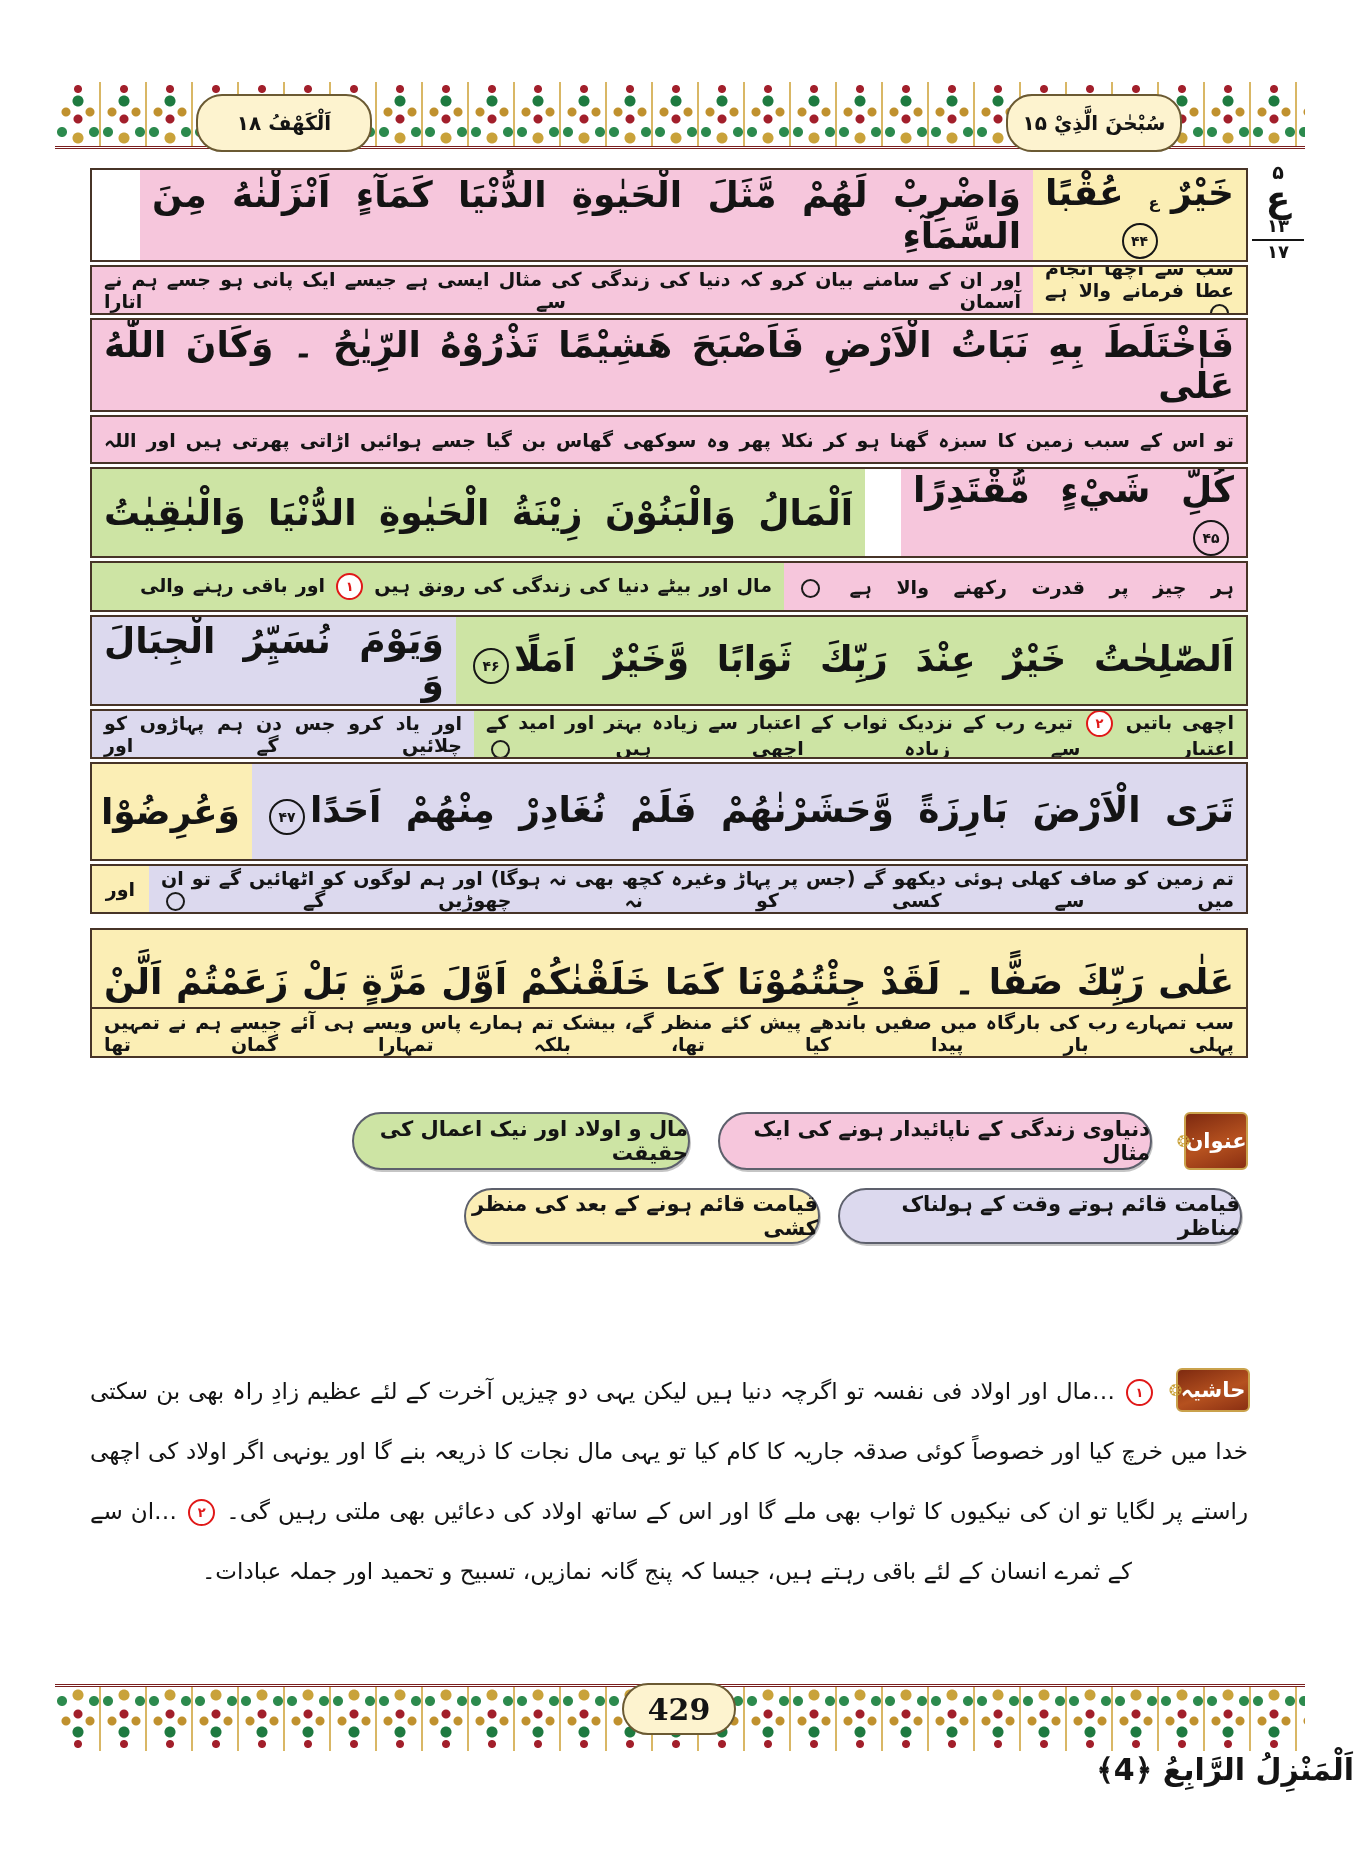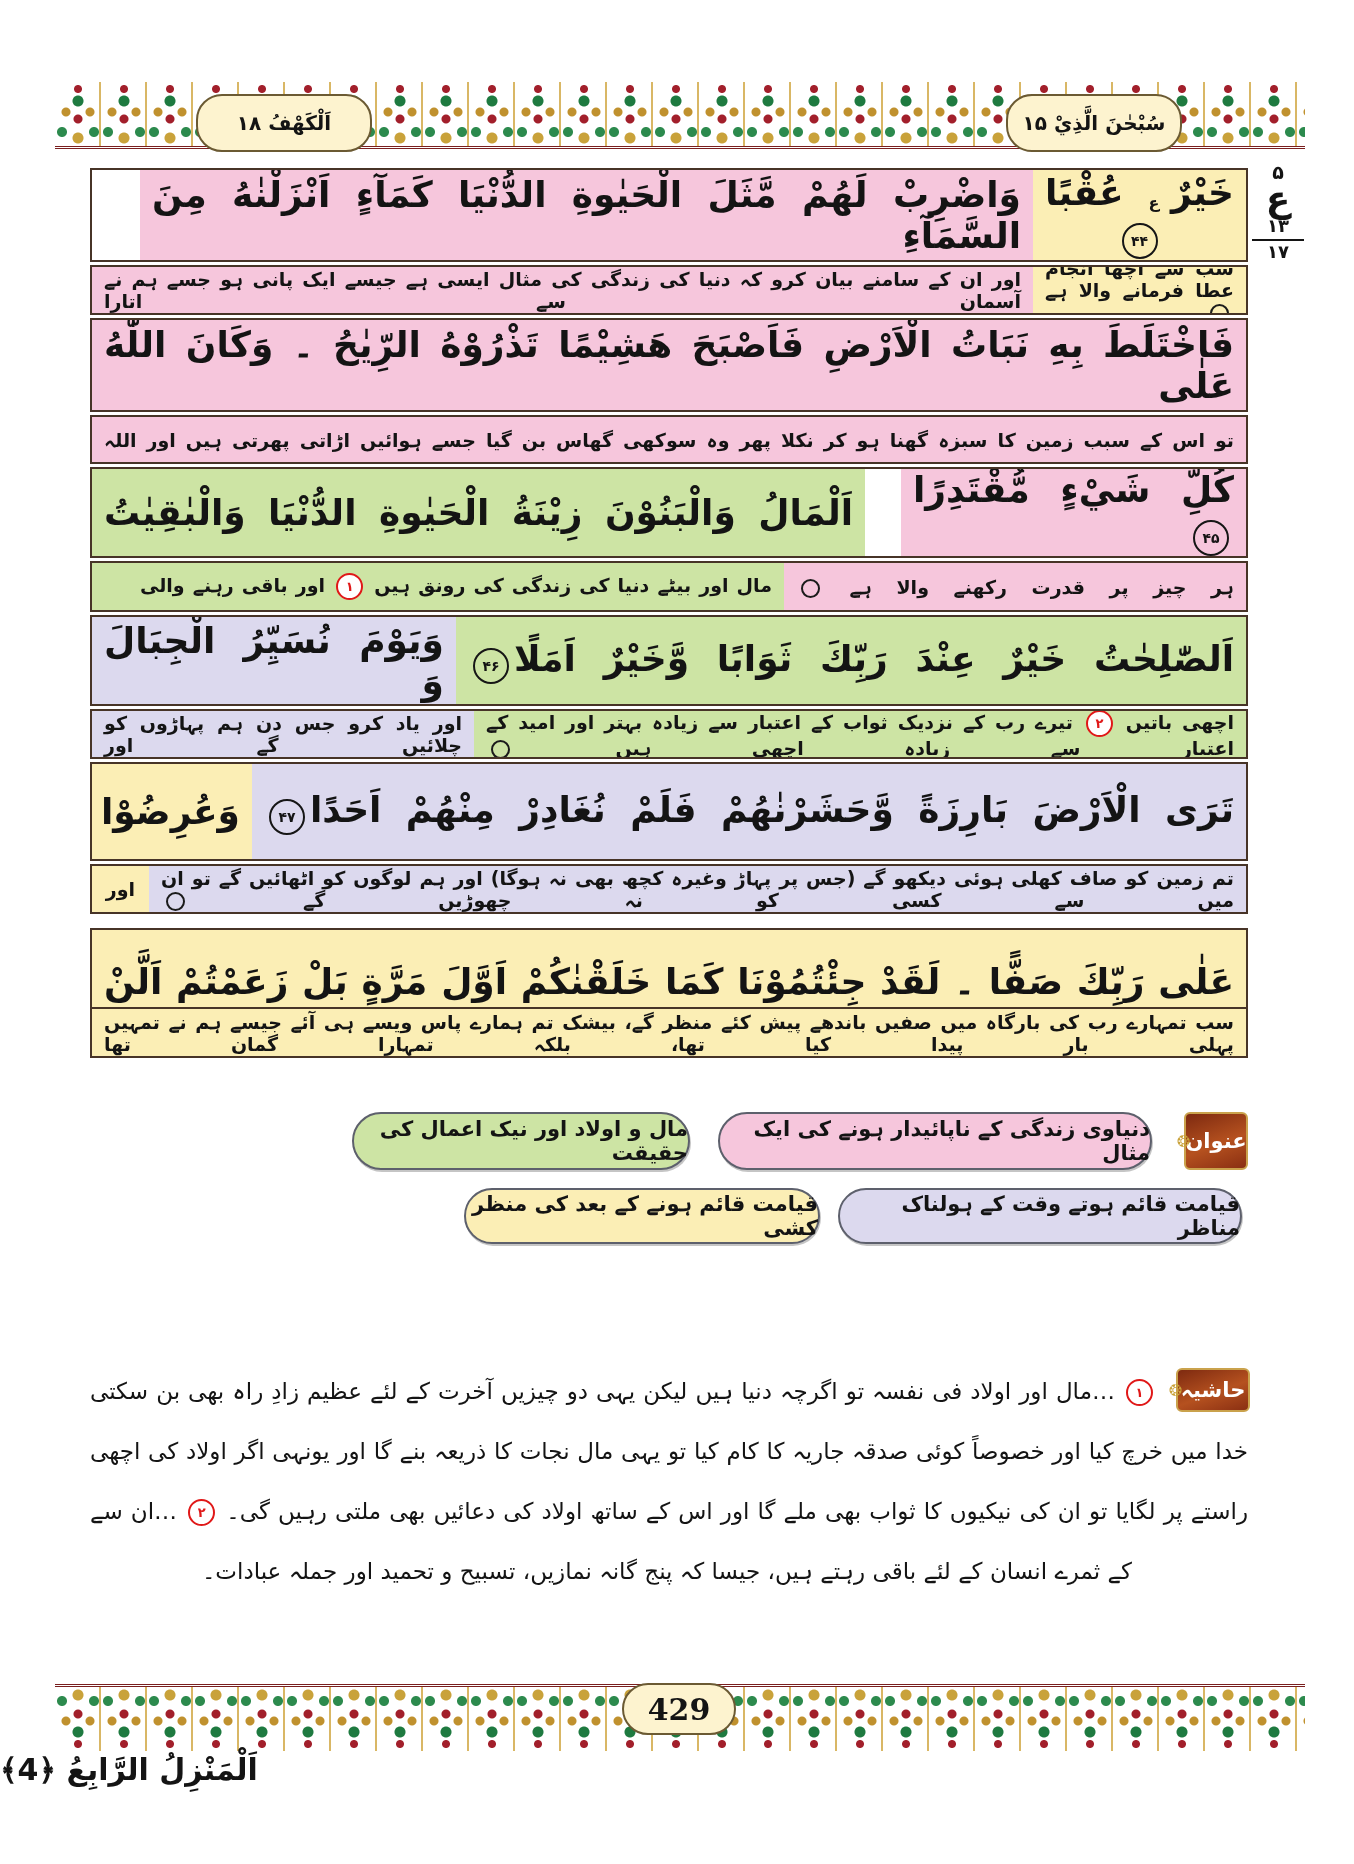--- a/index.html
+++ b/index.html
@@ -58,21 +58,21 @@
     border:2px solid #caa24c;border-radius:6px;color:#fff;display:flex;align-items:center;justify-content:center;
     font-size:21px;font-weight:bold;direction:rtl;box-sizing:border-box;}
   .badge::before{content:"❂";position:absolute;left:-9px;color:#c9a23a;font-size:16px;}
   
   .fn-line{position:absolute;left:90px;width:1158px;height:58px;line-height:58px;direction:rtl;
     font-size:23px;font-weight:500;box-sizing:border-box;overflow:hidden;}
   .fn-line.justify{text-align:justify;text-align-last:justify;}
   .fn-line.l1{padding-right:92px;}
   .fn-line.last{text-align:right;padding-right:116px;}
   
-  .manzil{position:absolute;left:0;top:1752px;width:100%;text-align:left;
+  .manzil{position:absolute;left:0;top:1752px;width:100%;text-align:right;
     font-size:30px;font-weight:bold;direction:rtl;}
 </style>
 </head>
 <body>
 
 <div class="page">
 
   <div class="band top"></div>
   <div class="cartouche hdr-left">
     <span>اَلْكَهْفُ ۱۸</span>

